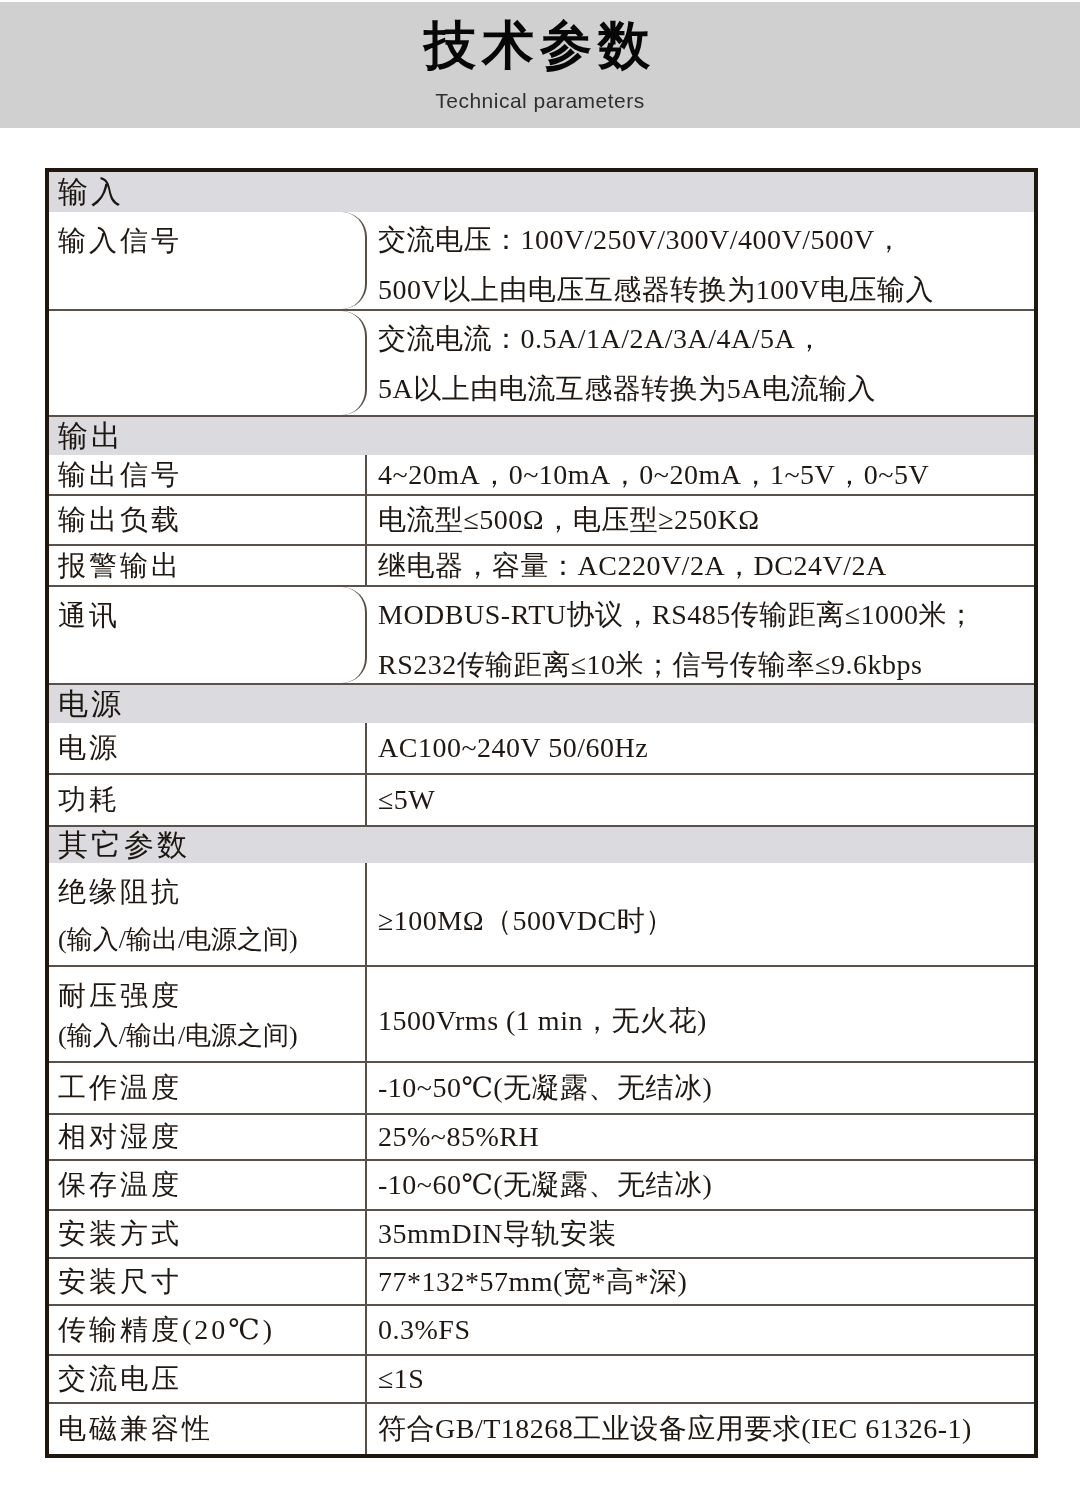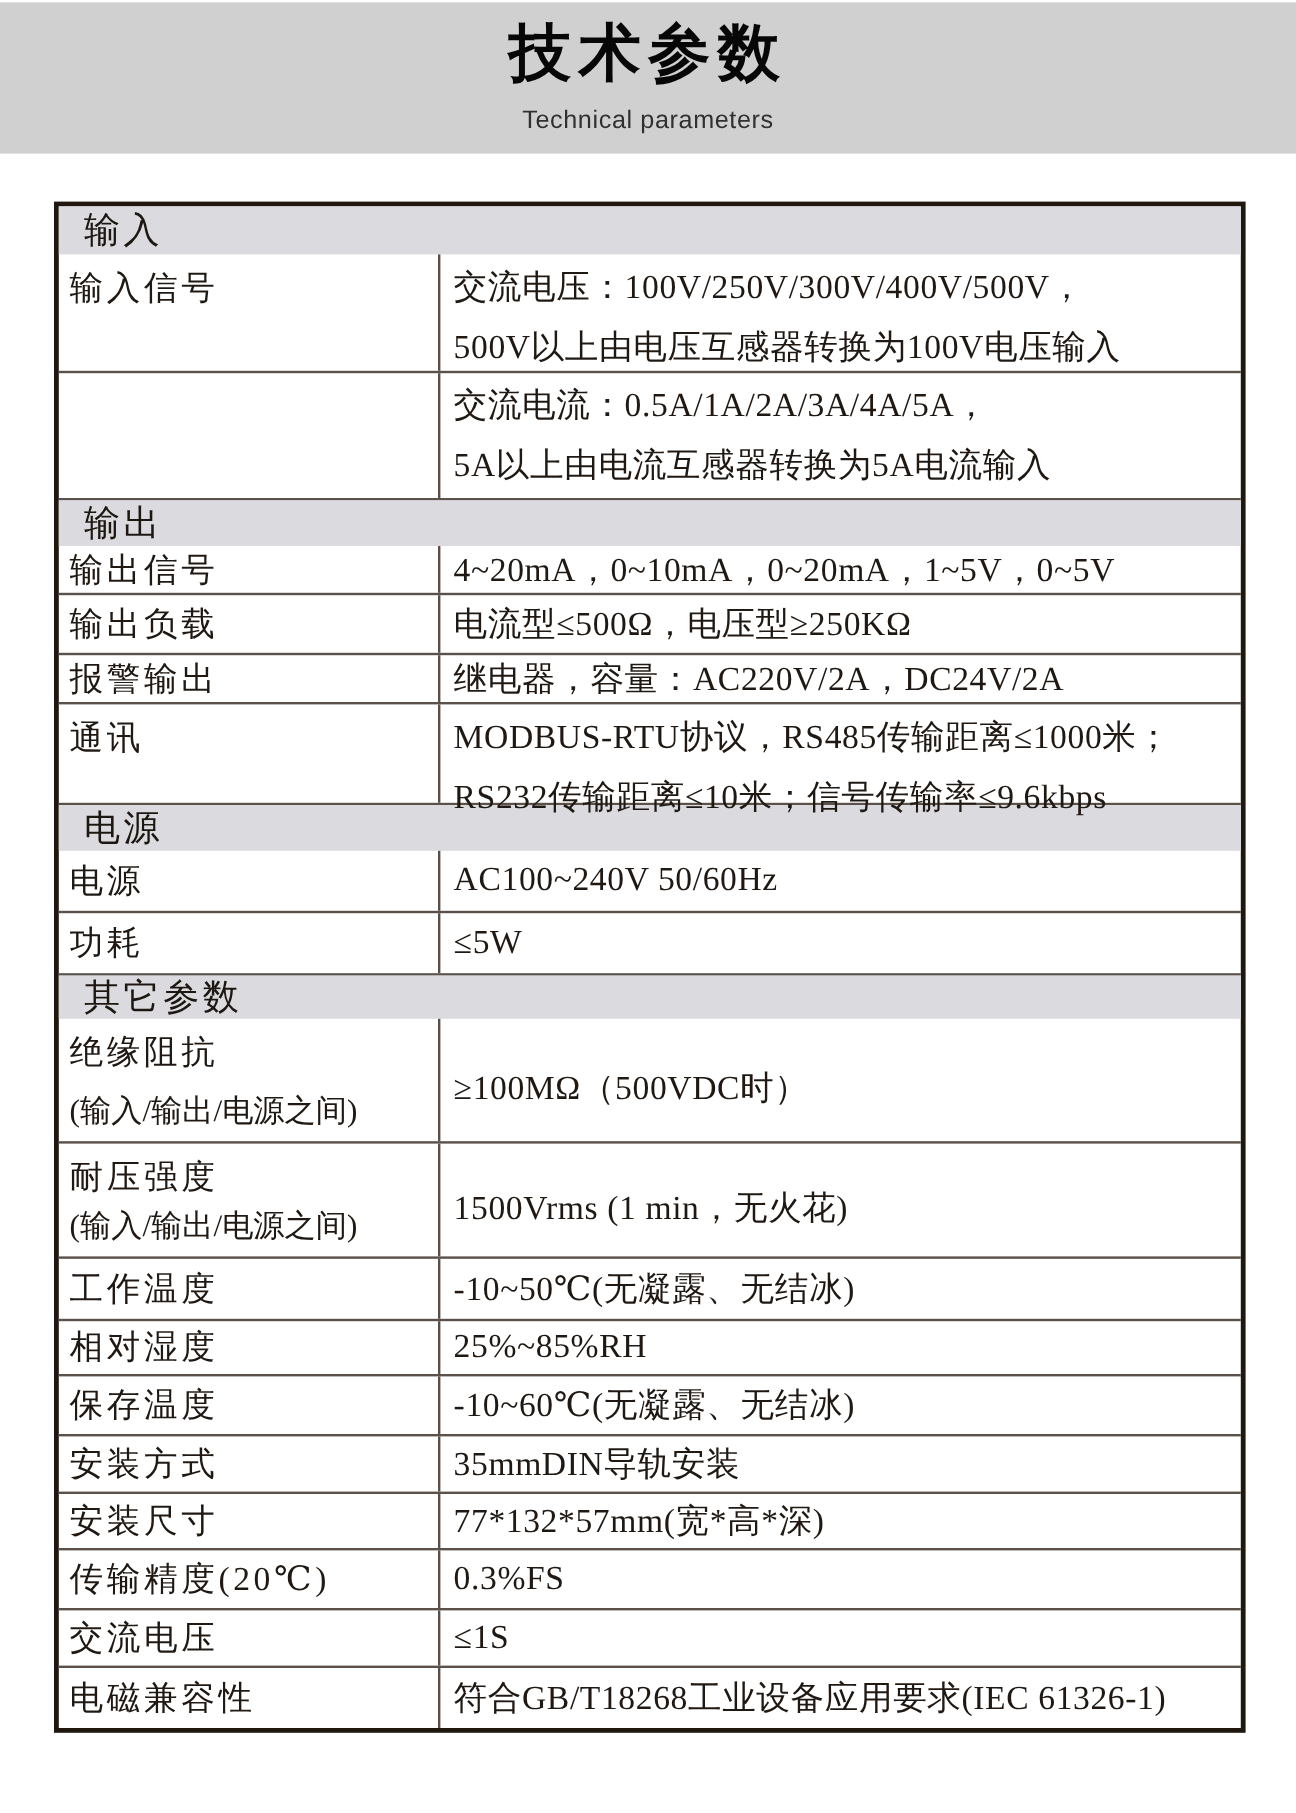--- a/index.html
+++ b/index.html
@@ -29,50 +29,50 @@
   .spec-table {
     position:absolute; left:45px; top:168px; width:993px;
     border:4px solid #20170f;
     background:#ffffff;
   }
   .row { display:flex; align-items:center; }
   .row.bline { border-bottom:2px solid #5a524a; }
   
   .row.section { background:#dbdbdf; }
   .cell.sec {
-    width:100%; padding-left:21px;
+    width:100%; padding-left:9px;
     font-size:30px; letter-spacing:3px; color:#1d1711;
   }
   
   .cell.label {
     width:318px; align-self:stretch; flex-shrink:0;
     border-right:2px solid #57504a;
     padding-left:9px; font-size:28px; letter-spacing:3px;
     display:flex; align-items:center;
   }
   .cell.value {
     flex:1; padding-left:11px; padding-right:4px;
     font-size:28px; letter-spacing:0.5px;
     white-space:pre-line;
   }
   
   .row.multi { align-items:flex-start; }
-  .row.multi .cell.label { align-items:flex-start; padding-top:9px; line-height:40px; }
+  .row.multi .cell.label { align-items:flex-start; padding-top:9px; line-height:40px;border-radius:25px; }
   .row.multi .cell.value { padding-top:3px; line-height:50px; }
   
   .row.tall { align-items:center; }
   .row.tall .cell.label {
     flex-direction:column; align-items:flex-start; justify-content:space-between;
     padding:12px 0 8px 9px; line-height:34px;
   }
   .row.tall .cell.label .lbl2 { letter-spacing:0px; font-size:26px;font-family:Liberation Serif, serif; }
   .row.tall .cell.value { padding-top:14px; }
   
   .h40{height:40px}.h38{height:38px}.h36{height:36px}
-  .h99{height:99px}.h106{height:106px}.h98{height:84px}
+  .h99{height:99px}.h106{height:106px}.h98{height:98px}
   .h104{height:104px}.h96{height:96px}
   .h51{height:41px}.h50{height:50px}.h52{height:52px}
   .h48{height:48px}.h47{height:47px}.h46{height:46px}
 </style>
 </head>
 <body>
 
 <div class="banner">
   <div class="banner-title">技术参数</div>
   <div class="banner-sub">Technical parameters</div>

